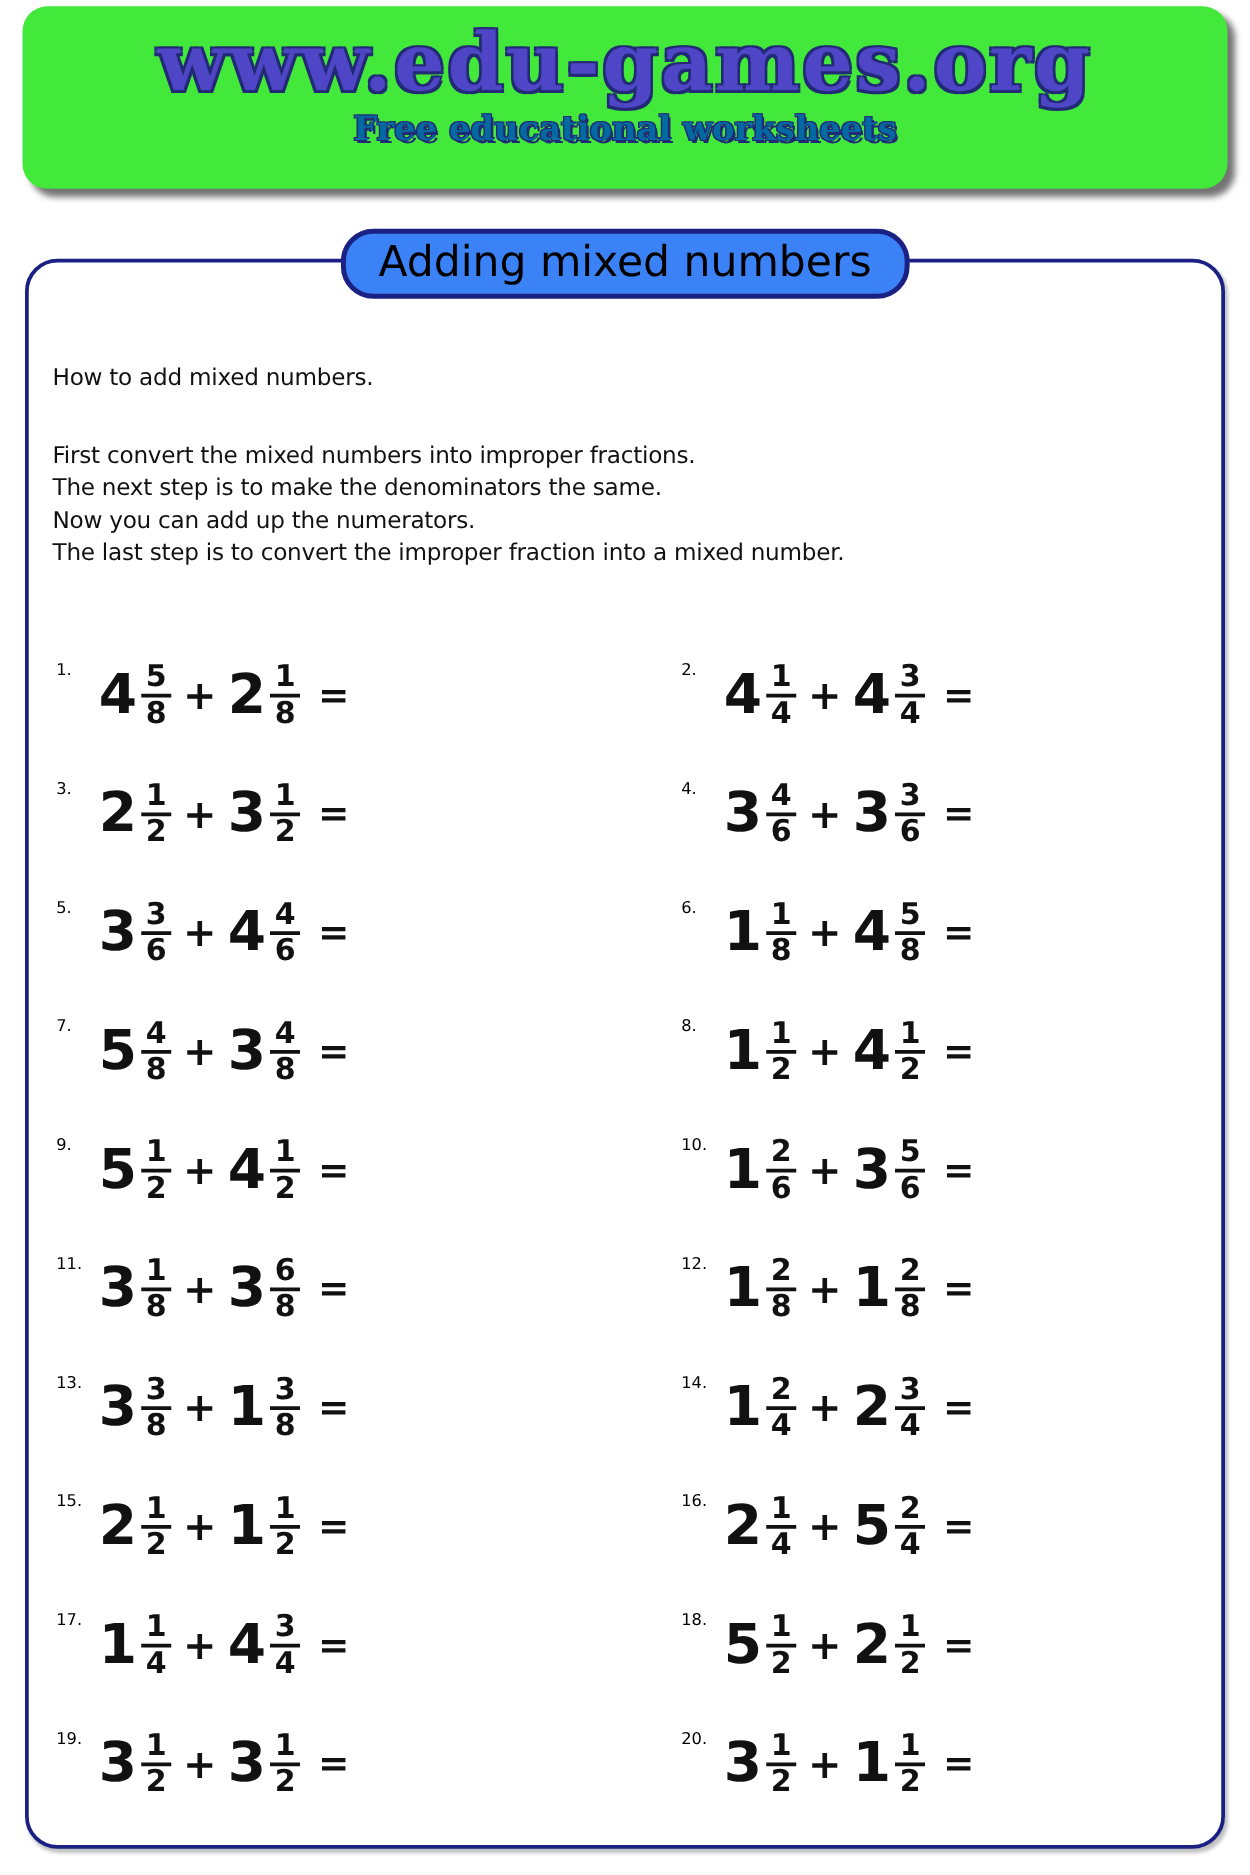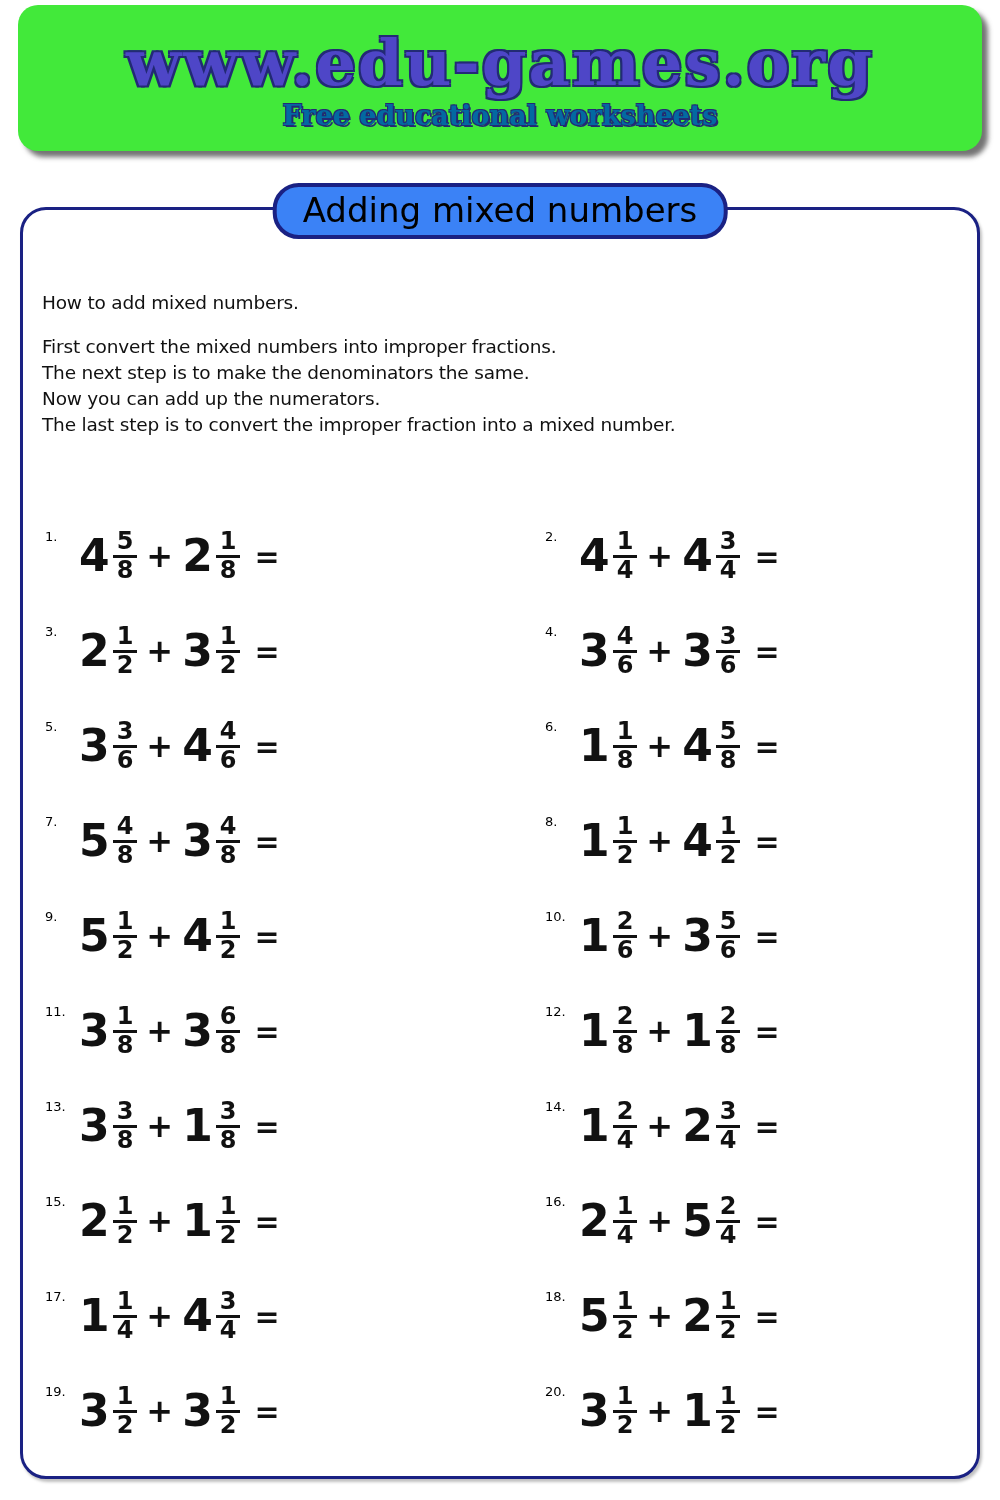--- a/index.html
+++ b/index.html
@@ -9,21 +9,21 @@
   }
 
   
   .site-header{
     position:absolute;left:18px;top:5px;width:964px;height:146px;
     background:#42e93a;border-radius:20px;
     box-shadow:6px 6px 5px rgba(70,70,70,0.75);
     text-align:center;
   }
   .site-title{
-    margin:0;padding-top:20px;
+    margin:0;padding-top:8px;
     font-family:"DejaVu Serif",serif;font-weight:bold;font-size:64px;
     letter-spacing:2px;color:#4e46c7;line-height:76px;
     text-shadow:-2px -2px 0 #232a75, 2px -2px 0 #232a75,
                 -2px 2px 0 #232a75, 2px 2px 0 #232a75;
     text-align:center;
   }
   .tagline{
     margin:0;font-family:"DejaVu Serif",serif;font-weight:bold;font-size:27px;
     color:#0369a1;line-height:30px;
     text-shadow:-1px -1px 0 #232a75, 1px -1px 0 #232a75,
@@ -41,21 +41,21 @@
     background:#3b82f6;border:4px solid #1a2183;border-radius:26px;
     height:48px;line-height:46px;padding:0 26px;white-space:nowrap;
     font-size:34px;color:#000;z-index:2;
   }
 
   
   .instructions{
     position:absolute;left:42px;top:290px;width:900px;
     font-size:18.5px;color:#111;letter-spacing:-0.2px;
   }
-  .intro{margin:0 0 18px 0;line-height:26px;}
+  .intro{margin:0 0 36px 0;line-height:26px;}
   .step{margin:0;line-height:26px;}
 
   
   .problem-list{
     position:absolute;left:20px;top:505px;width:954px;
     display:grid;grid-template-columns:1fr 1fr;grid-auto-rows:95px;
   }
   .problem{display:flex;align-items:flex-start;padding-left:25px;padding-top:22px;}
   .problem:nth-child(even){padding-left:48px;}
   .pnum{font-size:13px;width:34px;flex-shrink:0;color:#000;padding-top:2px;}

